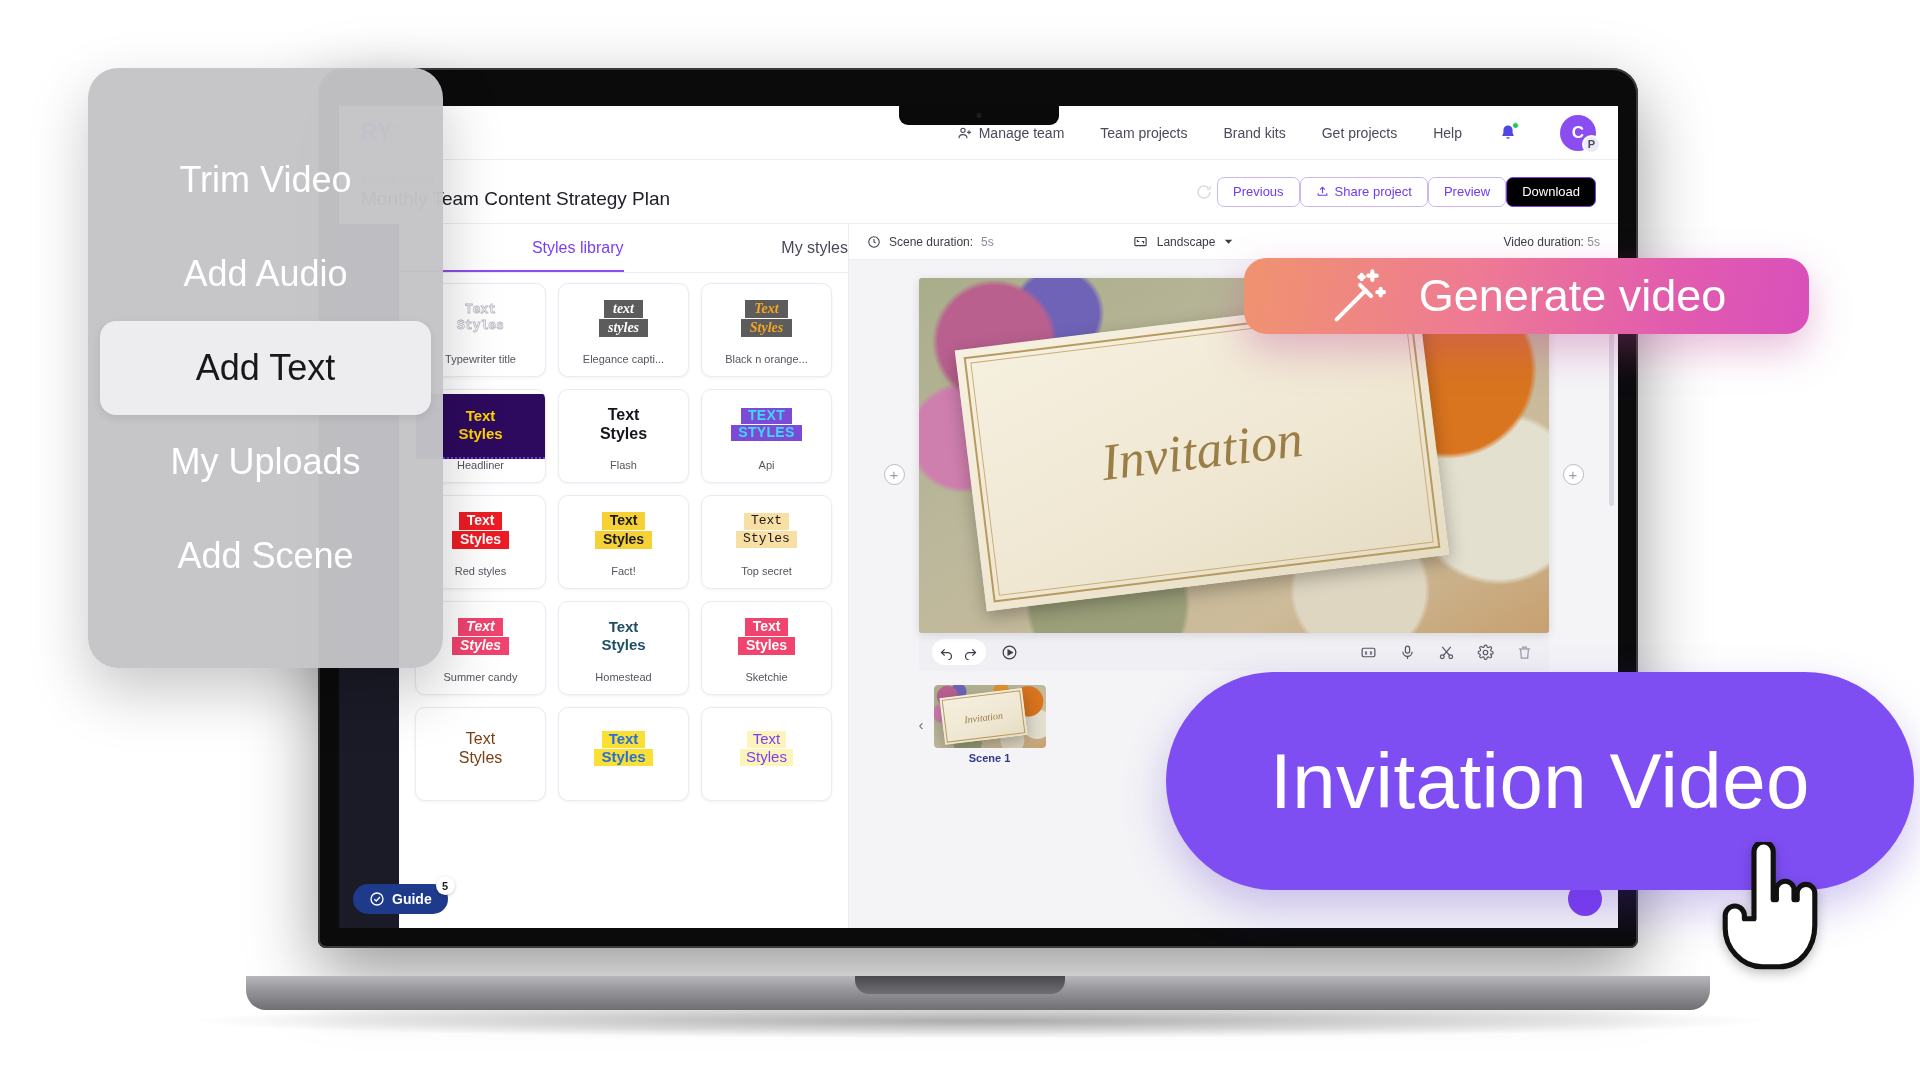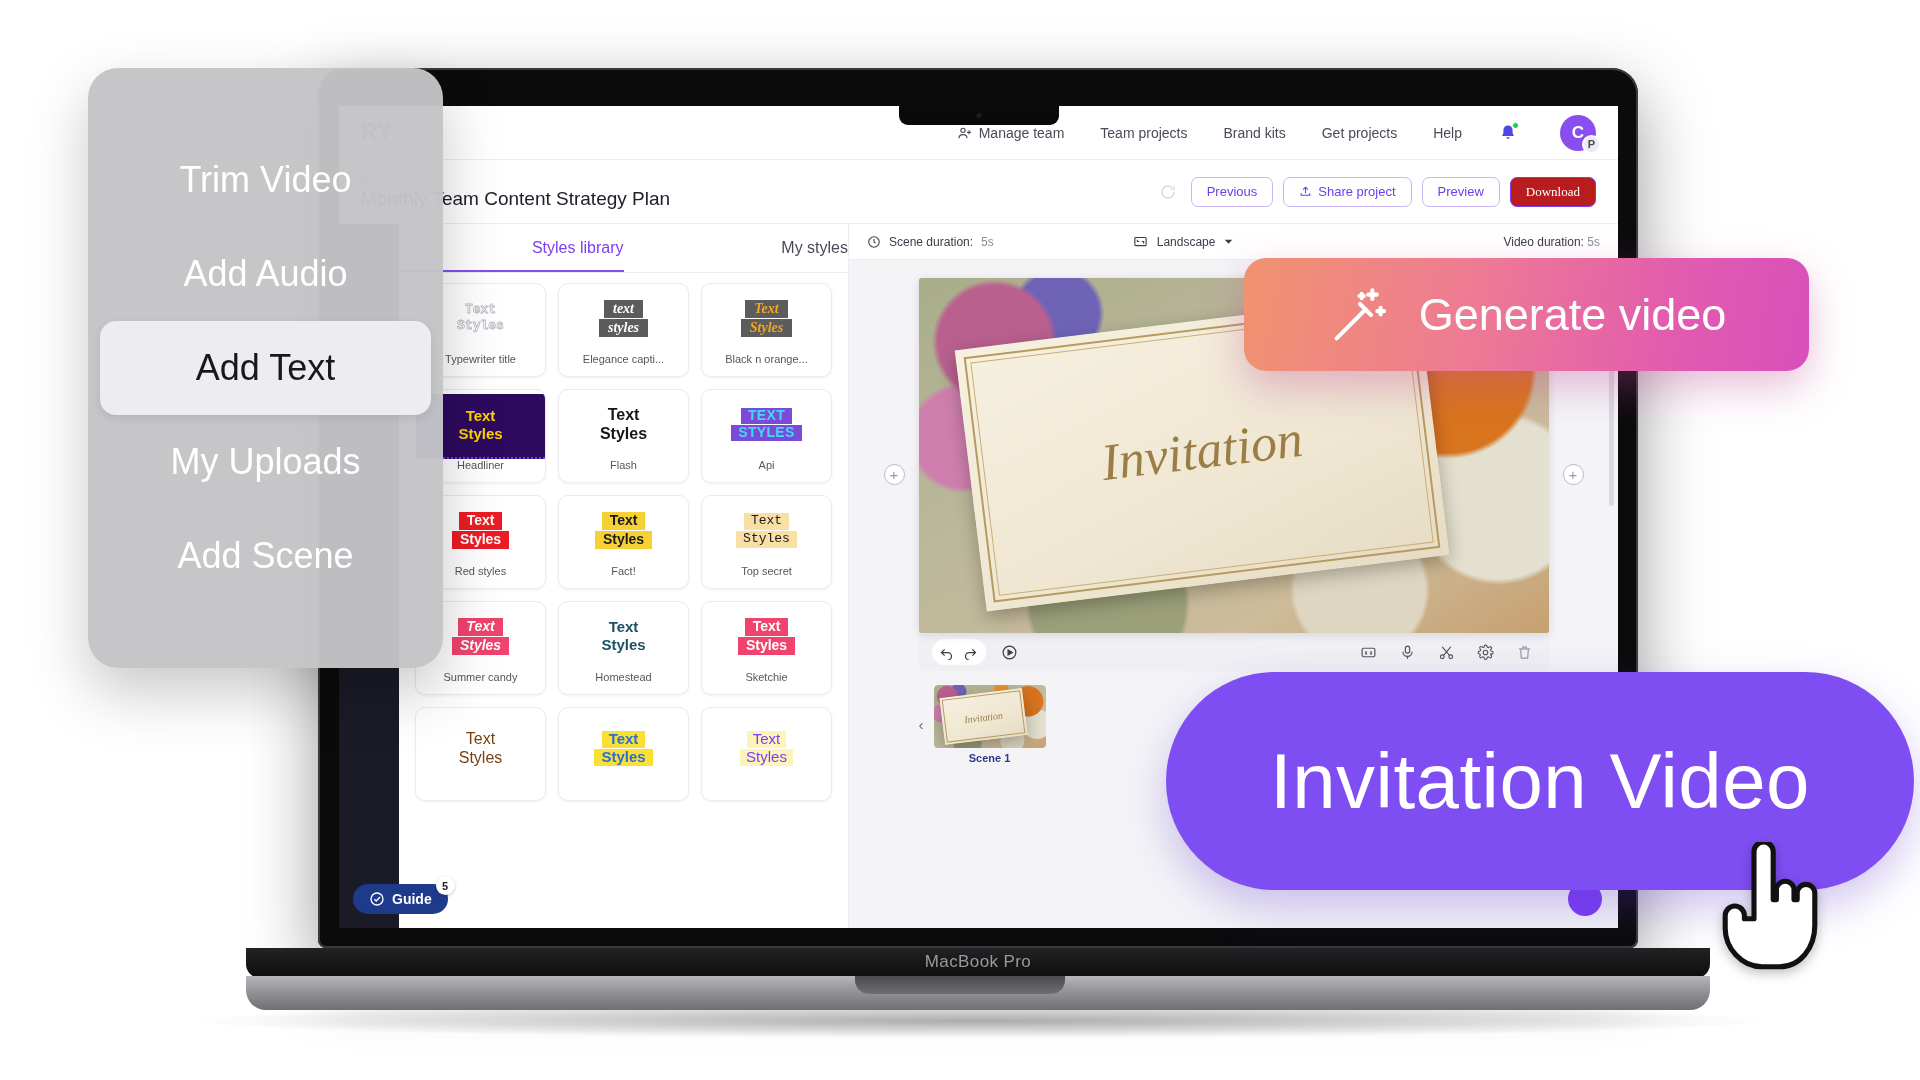--- a/index.html
+++ b/index.html
@@ -127,29 +127,29 @@
   }
 
   
   .projectbar {
     height: 64px; background: #fff;
     display: flex; align-items: center; padding: 0 22px;
     border-bottom: 1px solid #ececf2; flex: none;
   }
   .crumb { font-size: 11px; color: #9a9aa8; margin-bottom: 2px; }
   .ptitle { font-size: 19px; color: #20202b; }
-  .pactions { margin-left: auto; display: flex; align-items: center; gap: 10px; }
+  .pactions { margin-left: auto; display: flex; align-items: center; }
   .refresh-ic { width: 18px; height: 18px; opacity: .35; margin-right: 4px; }
   .btn {
     height: 30px; padding: 0 15px; border-radius: 7px;
     border: 1px solid #c9b6f5; background: #fff; color: #6d3df0;
     font-size: 13px; display: flex; align-items: center; gap: 6px;
     cursor: pointer; white-space: nowrap;
   }
-  .btn.primary { background: #b91c1c; border-color: #7b3ff2; color: #fff; font-family: Liberation Serif, serif; }
+  .btn.primary { background: #000000; border-color: #7b3ff2; color: #fff; }
 
   
   .appbody { flex: 1; display: flex; min-height: 0; }
   .leftrail { width: 60px; background: #1b1b28; flex: none; }
   .panel {
     width: 450px; background: #fff; flex: none;
     display: flex; flex-direction: column; min-height: 0;
     border-right: 1px solid #ececf2;
   }
   .tabs { display: flex; border-bottom: 1px solid #eceaf2; flex: none; }
@@ -339,21 +339,21 @@
   }
   .menu-item.active {
     background: #ededf0; color: #17171c;
     border-radius: 16px; width: calc(100% - 24px);
     font-weight: 400;
     box-shadow: 0 3px 10px rgba(0,0,0,.09);
   }
 
   .generate-btn {
     position: absolute; left: 1244px; top: 258px;
-    width: 565px; height: 113px;
+    width: 565px; height: 76px;
     border-radius: 22px;
     background: linear-gradient(100deg,#f0936f 0%,#ee7b93 40%,#e25cae 75%,#d94fbb 100%);
     box-shadow: 0 16px 40px rgba(190,70,150,.35);
     display: flex; align-items: center; justify-content: center; gap: 26px;
     z-index: 70; cursor: pointer;
   }
   .generate-btn .txt { color:#fff; font-size: 45px; font-weight: 400; }
 
   .invitation-btn {
     position: absolute; left: 1166px; top: 672px;
@@ -698,23 +698,20 @@
           <circle cx="12" cy="12" r="9"></circle>
             <path d="M8 12.3l2.8 2.7L16.5 9"></path>
         </svg>
         <span>Guide</span>
         <span class="guide-badge">5</span>
       </div>
       <div class="fab"></div>
     </div>
   </div>
 
-  <div class="laptop-base">
-    <div class="laptop-label">MacBook Pro</div>
-  </div>
   <div class="laptop-foot"></div>
   <div class="laptop-notchcut"></div>
 
   <div class="menu-card" id="overlay-menu">
       <div class="menu-item"><span>Trim Video</span></div>
       <div class="menu-item"><span>Add Audio</span></div>
       <div class="menu-item active"><span>Add Text</span></div>
       <div class="menu-item"><span>My Uploads</span></div>
       <div class="menu-item"><span>Add Scene</span></div>
     </div>

